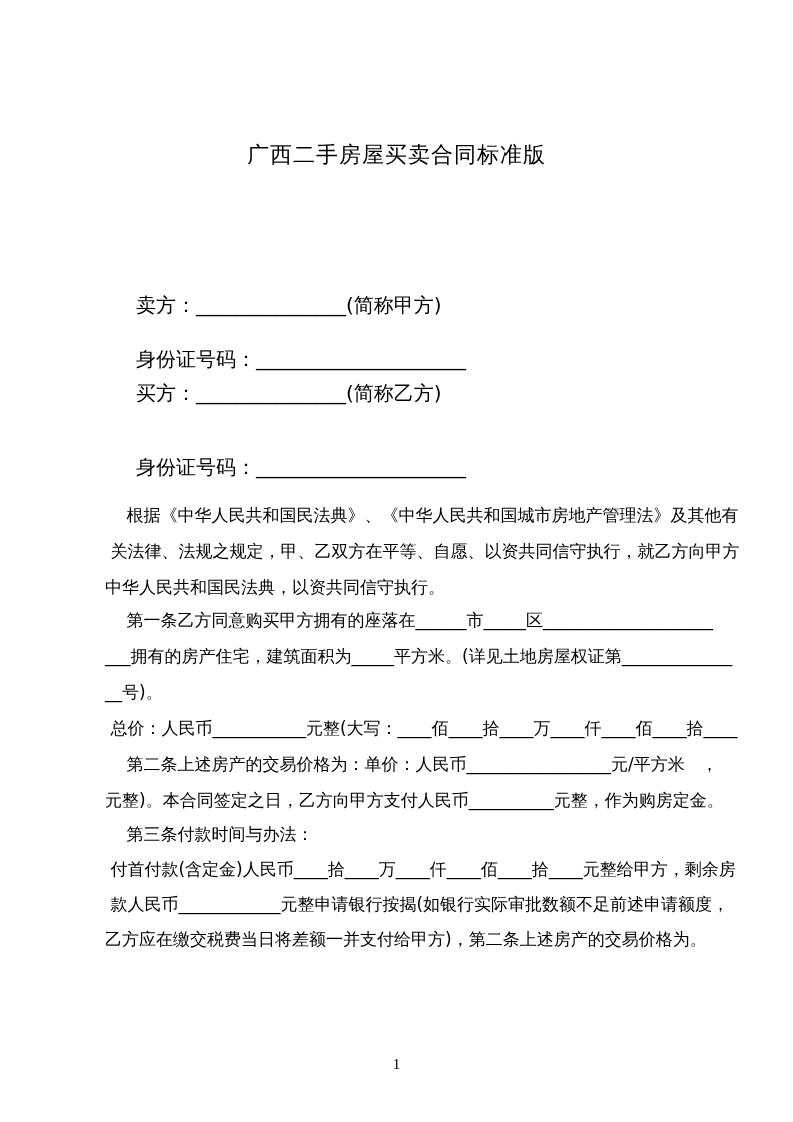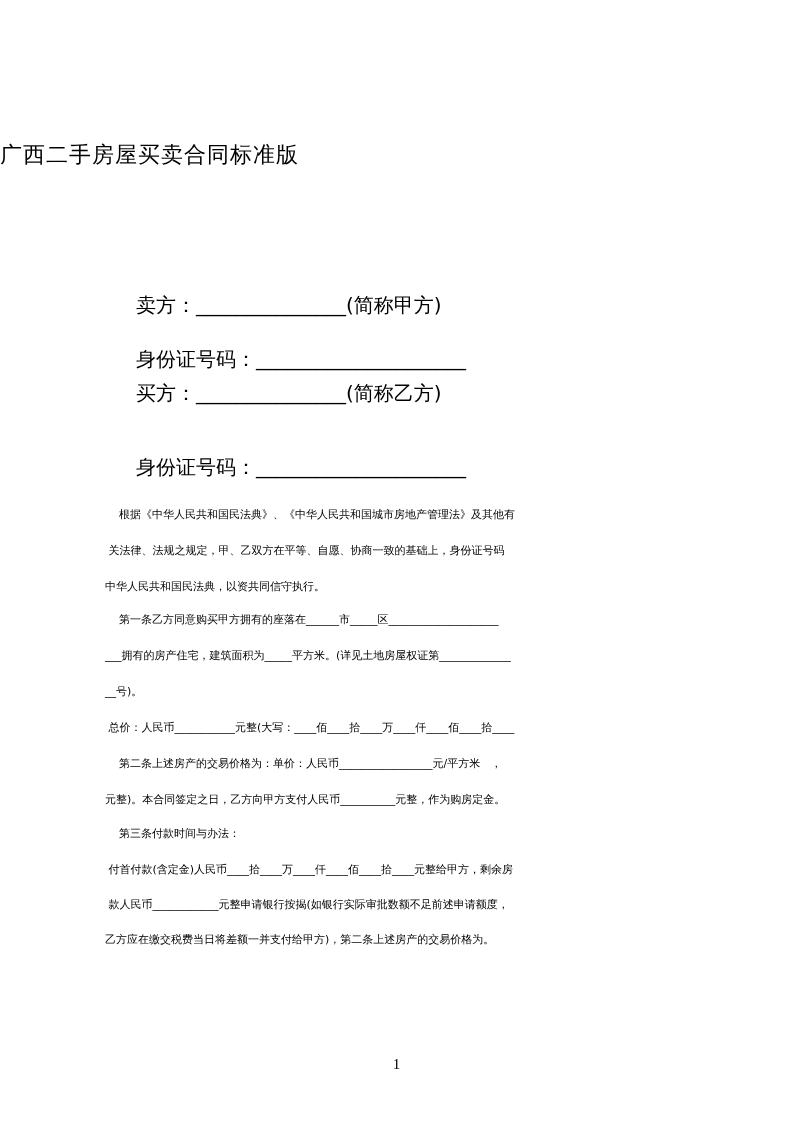--- a/index.html
+++ b/index.html
@@ -1,39 +1,39 @@
 <!DOCTYPE html>
 <html><head>
   <meta charset="utf-8">
   <style>
     html, body { margin: 0; padding: 0; background: #ffffff; }
     body { width: 793px; height: 1122px; position: relative; overflow: hidden;
            font-family: "DejaVu Sans", "Liberation Sans", sans-serif; color: #000; }
-    .title { position: absolute; top: 140px; left: 0; width: 793px; text-align: left;
+    .title { position: absolute; top: 140px; left: 0; width: 793px; text-align: center;
              font-size: 22px; letter-spacing: 1px; }
     .line { position: absolute; font-size: 20px; white-space: pre; left: 136px; }
-    .p { position: absolute; left: 105px; width: 600px; font-size: 11px; line-height: 36px; }
+    .p { position: absolute; left: 105px; width: 600px; font-size: 17px; line-height: 36px; }
     .p .row { white-space: pre; display: block; height: 36px; }
     .pagenum { position: absolute; top: 1056px; left: 0; width: 793px; text-align: center;
                font-family: "Liberation Serif", "DejaVu Serif", serif; font-size: 15px; }
   </style>
 </head>
 <body>
 
 <div>
   <div class="title">广西二手房屋买卖合同标准版</div>
 
   <div class="line" style="top:292px">卖方：_______________(简称甲方)</div>
   <div class="line" style="top:346px">身份证号码：_____________________</div>
   <div class="line" style="top:380px">买方：_______________(简称乙方)</div>
   <div class="line" style="top:454px">身份证号码：_____________________</div>
 
   <div class="p" style="top:497px">
     <span class="row">    根据《中华人民共和国民法典》、《中华人民共和国城市房地产管理法》及其他有</span>
-    <span class="row"> 关法律、法规之规定，甲、乙双方在平等、自愿、协商一致的基础上，身份证号码</span>
+    <span class="row"> 关法律、法规之规定，甲、乙双方在平等、自愿、以资共同信守执行，就乙方向甲方</span>
     <span class="row">中华人民共和国民法典，以资共同信守执行。</span>
   </div>
 
   <div class="p" style="top:602px">
     <span class="row">    第一条乙方同意购买甲方拥有的座落在______市_____区____________________</span>
     <span class="row">___拥有的房产住宅，建筑面积为_____平方米。(详见土地房屋权证第_____________</span>
     <span class="row">__号)。</span>
   </div>
 
   <div class="p" style="top:710px">

